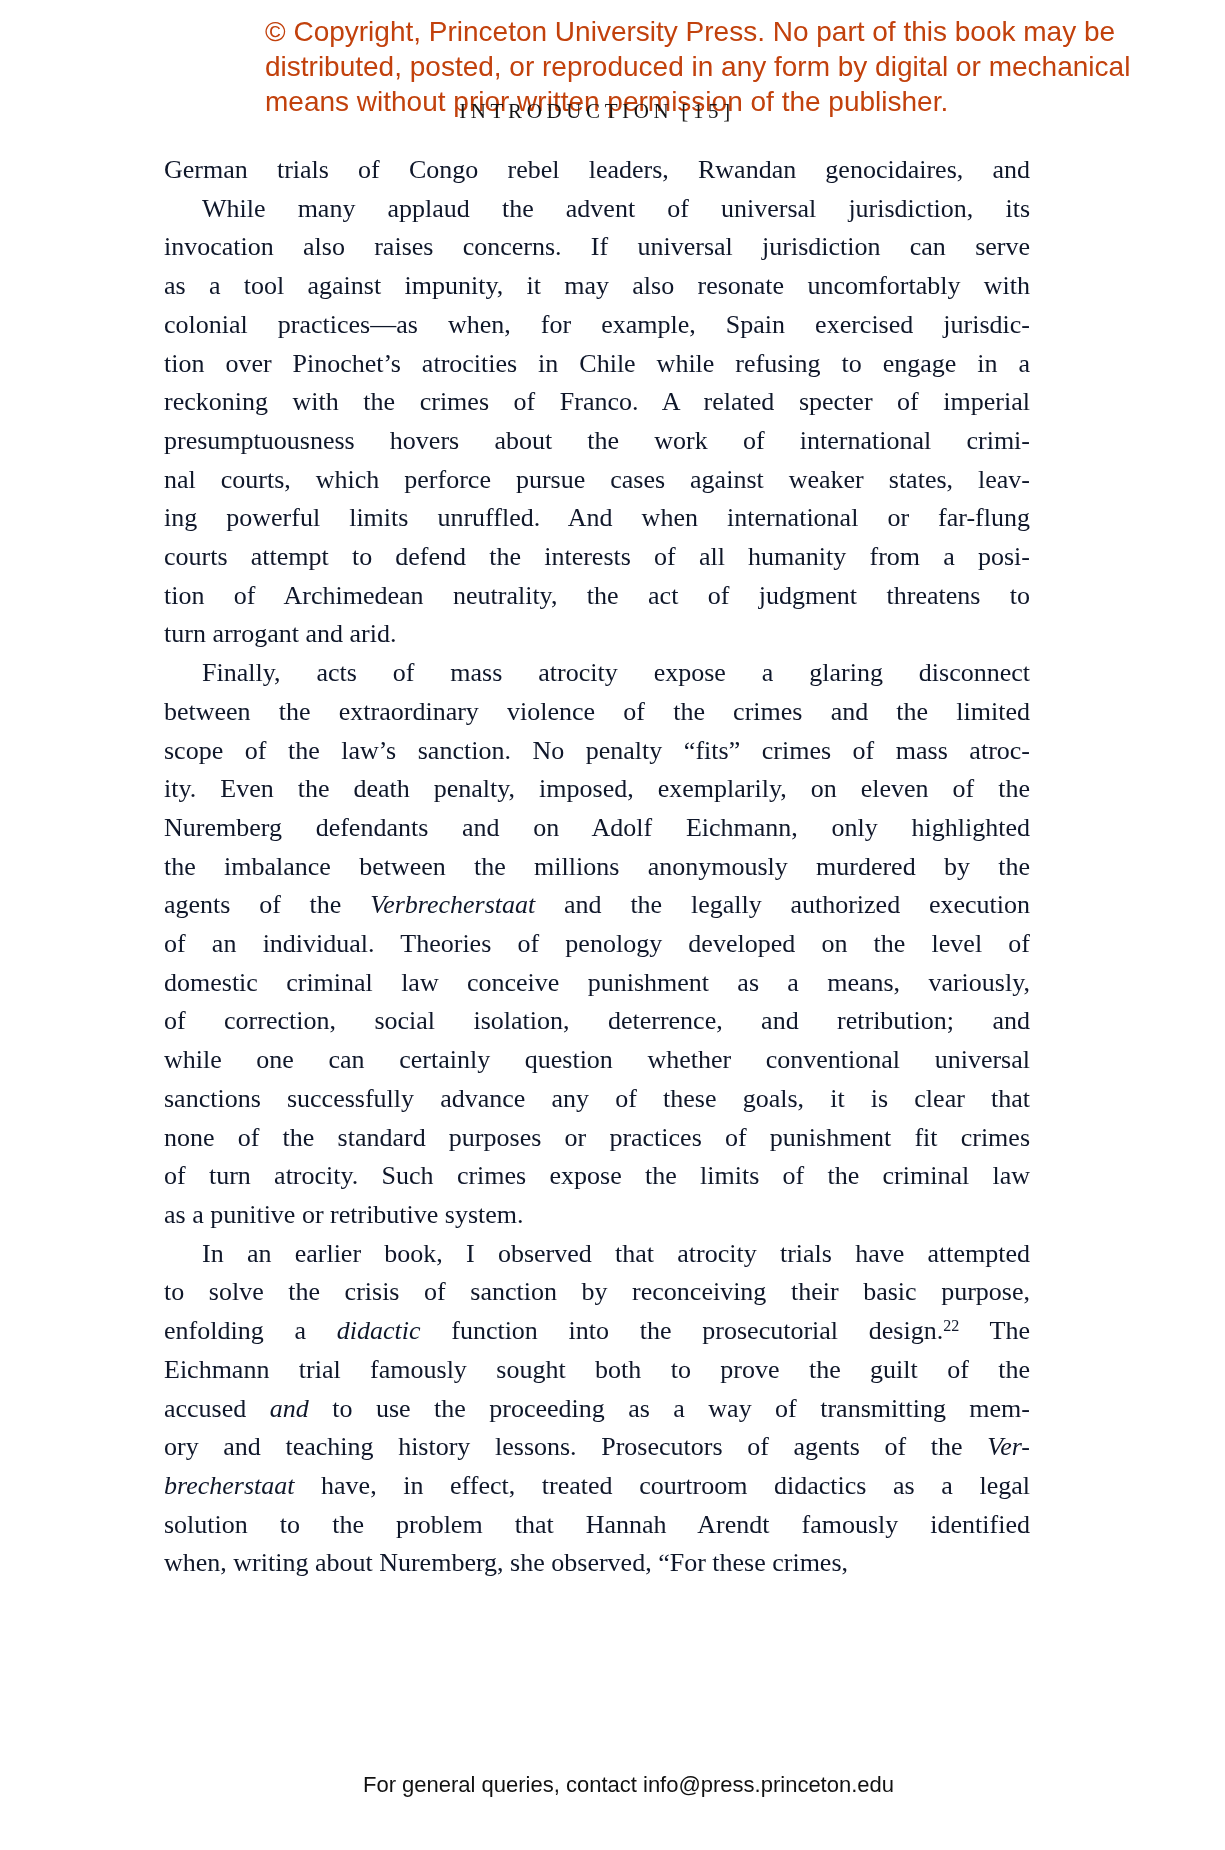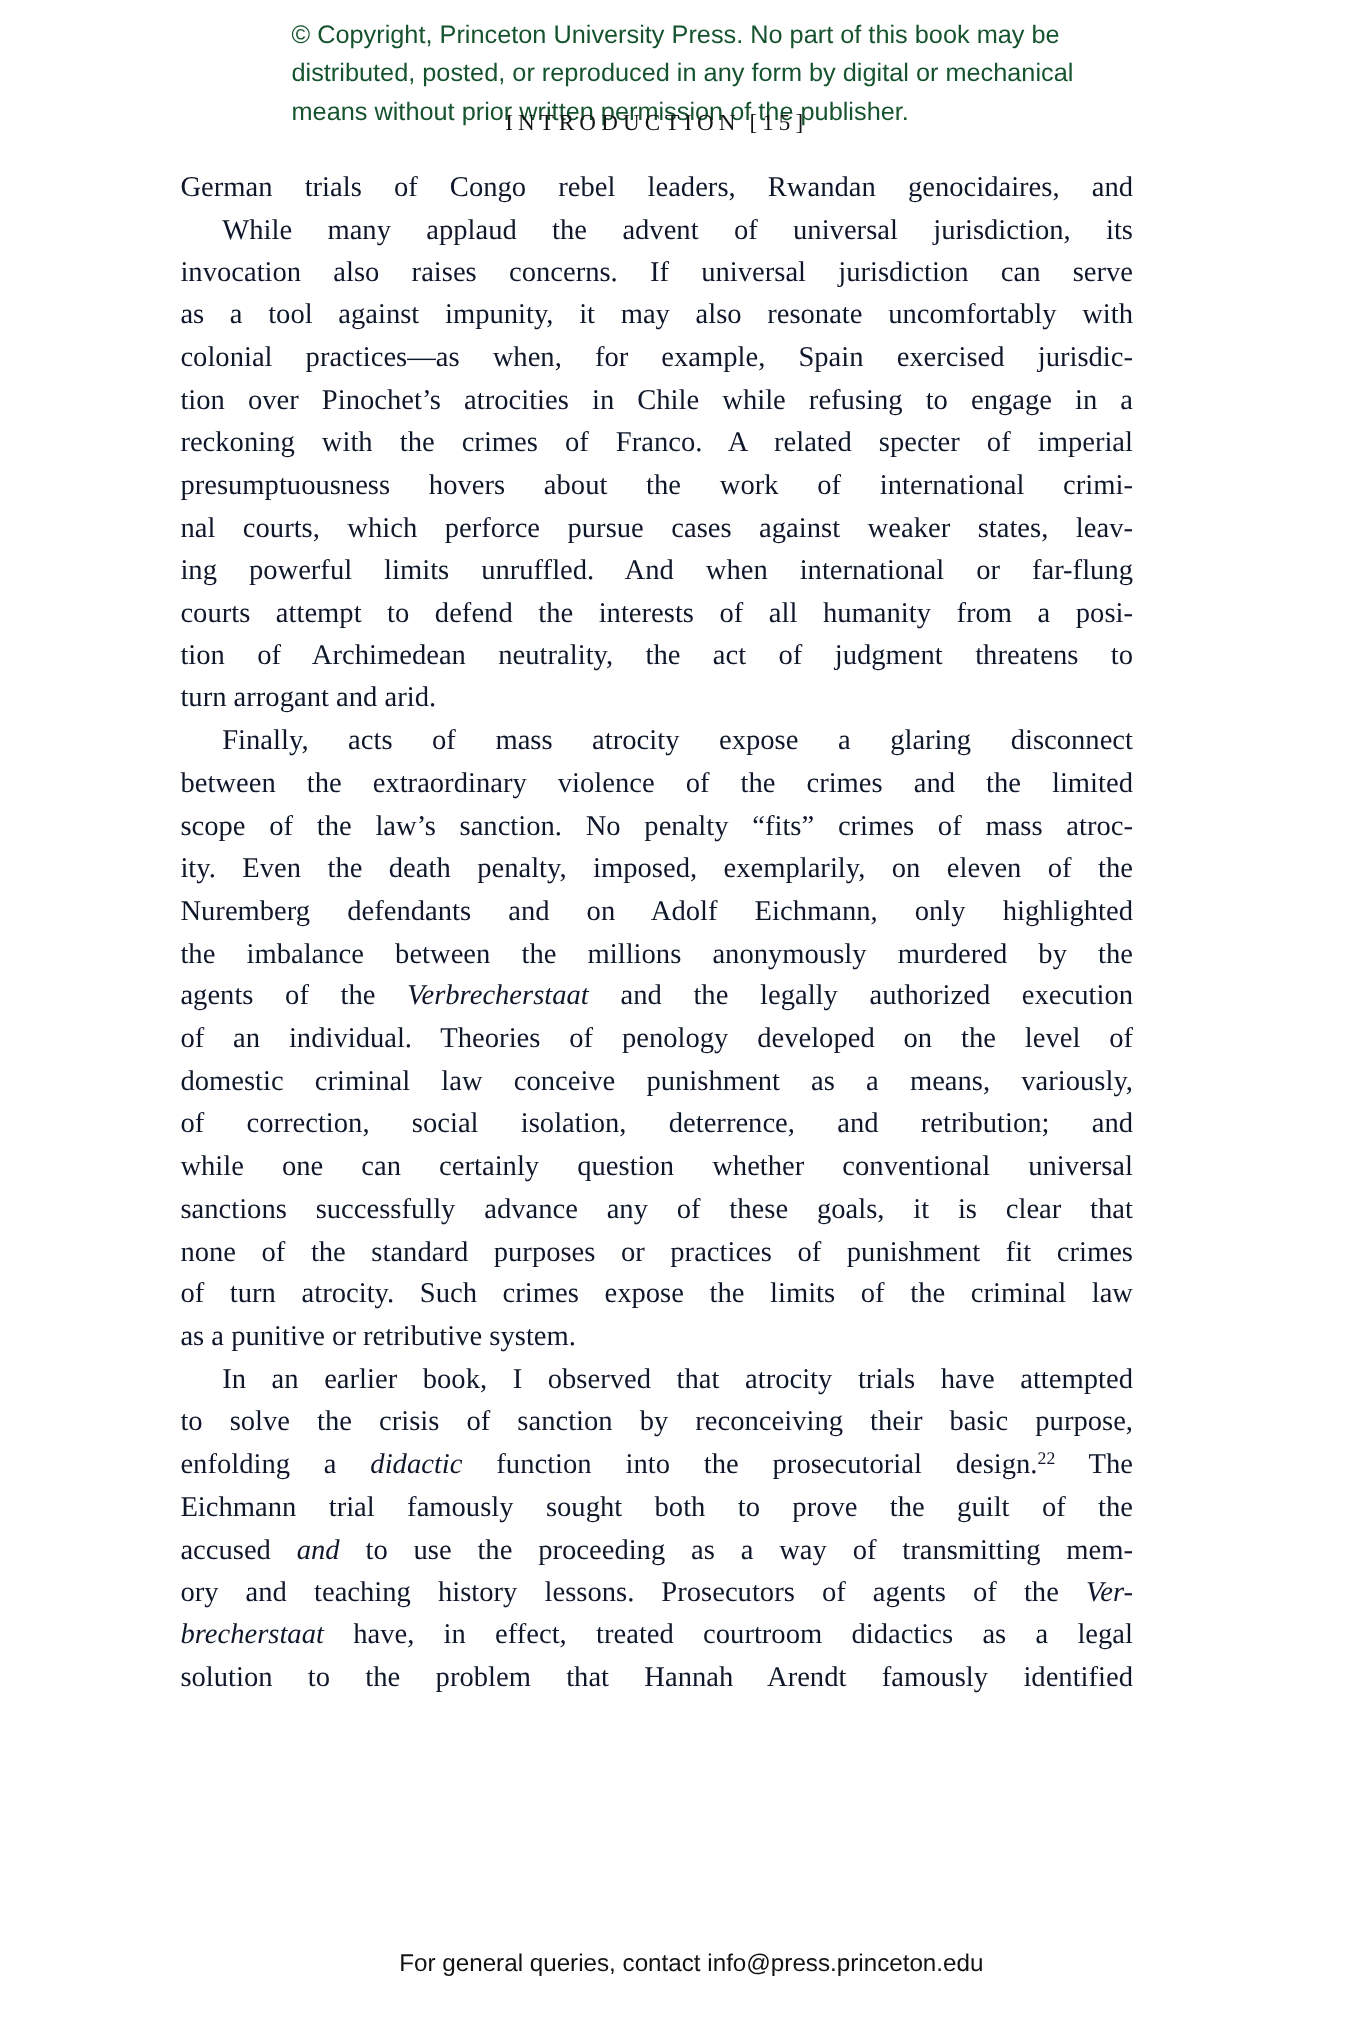--- a/index.html
+++ b/index.html
@@ -9,23 +9,23 @@
     height: 1850px;
     background: #ffffff;
     color: #141414;
     overflow: hidden;
   }
   .copyright {
     position: absolute;
     left: 265px;
     top: 14px;
     font-family: "Liberation Sans", sans-serif;
-    font-size: 23px;
+    font-size: 28px;
     line-height: 35px;
-    color: #14532d;
+    color: #c2410c;
   }
   .running-head {
     position: absolute;
     left: 164px;
     top: 99px;
     width: 866px;
     text-align: center;
     font-family: "Liberation Serif", serif;
     font-size: 21px;
     letter-spacing: 0.22em;
@@ -113,17 +113,18 @@
       <div class="line">of turn atrocity. Such crimes expose the limits of the criminal law</div>
       <div class="line last">as a punitive or retributive system.</div>
       <div class="line indent">In an earlier book, I observed that atrocity trials have attempted</div>
       <div class="line">to solve the crisis of sanction by reconceiving their basic purpose,</div>
       <div class="line">enfolding a <em>didactic</em> function into the prosecutorial design.<sup>22</sup> The</div>
       <div class="line">Eichmann trial famously sought both to prove the guilt of the</div>
       <div class="line">accused <em>and</em> to use the proceeding as a way of transmitting mem-</div>
       <div class="line">ory and teaching history lessons. Prosecutors of agents of the <em>Ver-</em></div>
       <div class="line"><em>brecherstaat</em> have, in effect, treated courtroom didactics as a legal</div>
       <div class="line">solution to the problem that Hannah Arendt famously identified</div>
+      <div class="line last">when, writing about Nuremberg, she observed, “For these crimes,</div>
     </div>
 
   <div class="footer">For general queries, contact info@press.princeton.edu</div>
 
 </div>
 
 </body></html>

